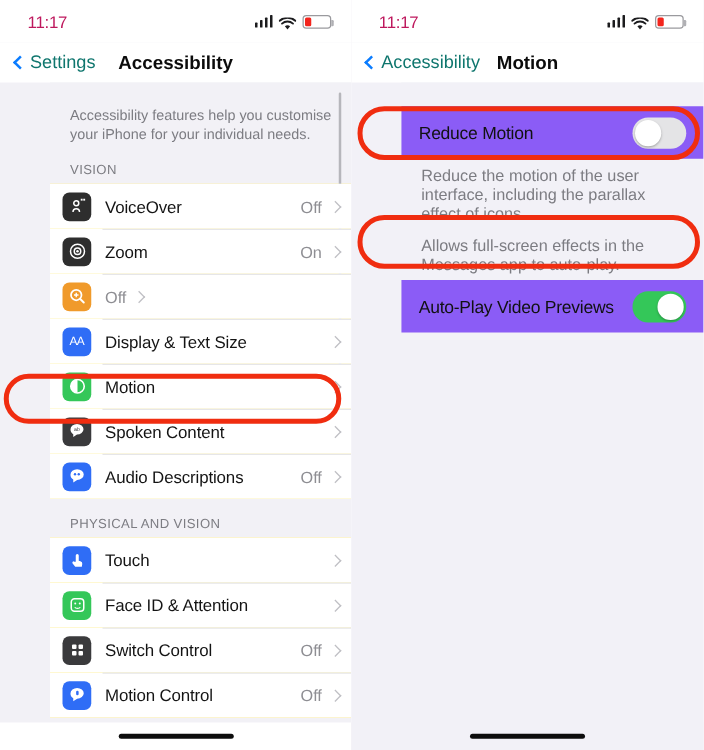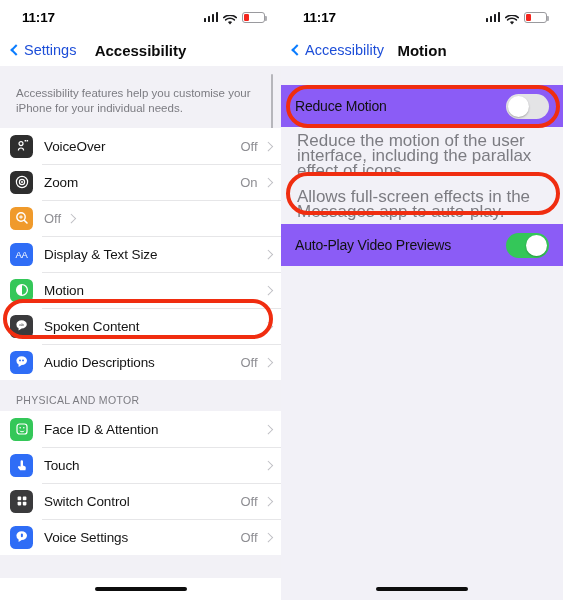--- a/index.html
+++ b/index.html
@@ -14,46 +14,46 @@
   .phone { position: relative; width: 281px; height: 600px; background: #f2f1f6; overflow: hidden; }
   .phone.right { width: 282px; background: #f2f1f7; }
   .phone-divider { position: absolute; left: 281px; top: 0; width: 1px; height: 600px; background: #ffffff; }
 
   
   .statusbar {
     height: 34px; background: #ffffff;
     display: flex; align-items: center; justify-content: space-between;
     padding: 0 16px 0 22px;
   }
-  .clock { font-size: 13.5px; font-weight: bold; color: #000000; letter-spacing: -0.2px; }
+  .clock { font-size: 13.5px; font-weight: normal; color: #be185d; letter-spacing: -0.2px; }
   .status-right { display: flex; align-items: center; gap: 5px; }
   .bars { display: flex; align-items: flex-end; gap: 1.5px; height: 10px; }
   .bars i { width: 2.5px; background: #1c1c1e; display: block; border-radius: 0.5px; }
   .bars i:nth-child(1) { height: 4px; }
   .bars i:nth-child(2) { height: 6px; }
   .bars i:nth-child(3) { height: 8px; }
   .bars i:nth-child(4) { height: 10px; }
   .wifi { position: relative; width: 14px; height: 11px; }
   .batt { width: 23px; height: 11px; border: 1.3px solid #9a9a9e; border-radius: 3px; position: relative; }
   .batt::after { content:""; position:absolute; right:-3.2px; top:3px; width:2px; height:5px; background:#b0b0b4; border-radius:0 1px 1px 0; }
   .batt .fill { position:absolute; left:1px; top:1px; bottom:1px; width:5px; background:#f3251d; border-radius:1.2px; }
 
   
   .navbar {
     height: 32px; background: #ffffff;
     display: flex; align-items: center; position: relative; padding: 0 10px;
   }
-  .back { display: flex; align-items: center; color: #1d4ed8; font-size: 14.5px; cursor: pointer; }
+  .back { display: flex; align-items: center; color: #0f766e; font-size: 14.5px; cursor: pointer; }
   .back .chev { width: 8px; height: 8px; border-left: 2px solid #0a7cff; border-bottom: 2px solid #0a7cff;
                 transform: rotate(45deg); margin-right: 4px; margin-left: 2px; }
   .nav-title { position: absolute; left: 0; right: 0; text-align: center;
                font-size: 15px; font-weight: bold; color: #0b0b0b; pointer-events: none; }
 
   
-  .scroll { position: relative; height: calc(600px - 66px); background: #f2f1f6; overflow: hidden; }
+  .scroll { position: relative; height: calc(600px - 66px); background: #f2f1f6; overflow: hidden; margin-left: 40px; }
   .scrollbar { position: absolute; right: 8px; top: 8px; width: 2.5px; height: 250px;
                background: #b6b6bb; border-radius: 2px; }
 
   .blurb { padding: 20px 16px 12px 16px; font-size: 11.5px; line-height: 15px; color: #7c7c82; }
   .group-header { padding: 2px 16px 5px 16px; font-size: 10.5px; color: #7c7c82; letter-spacing: 0.3px; }
 
   .list { background: #fde047; }
   .row { display: flex; align-items: center; height: 36px; padding-left: 10px; padding-right: 10px;
          position: relative; cursor: pointer; background: #ffffff; }
   .row + .row::before { content:""; position:absolute; left: 42px; right: 0; top: 0; height: 1px; background: #e6e6e8; }
@@ -67,21 +67,21 @@
   
   .srow { display: flex; align-items: center; height: 42px; padding: 0 14px 0 14px; background: #8b5cf6; position: relative; }
   .srow-label { flex: 1; font-size: 14px; color: #111; letter-spacing: -0.2px; }
   .switch { width: 43px; height: 25px; border-radius: 13px; position: relative; flex: 0 0 43px; cursor: pointer; }
   .switch .knob { position: absolute; top: 2px; width: 21px; height: 21px; border-radius: 50%; background: #fff;
                   box-shadow: 0 1px 2px rgba(0,0,0,0.28); }
   .switch.on { background: #34c759; }
   .switch.on .knob { right: 2px; }
   .switch.off { background: #e4e4e6; }
   .switch.off .knob { left: 2px; }
-  .footnote { padding: 6px 16px 5px 16px; font-size: 17px; line-height: 15px; color: #7c7c82; }
+  .footnote { padding: 6px 16px 5px 16px; font-size: 13px; line-height: 15px; color: #7c7c82; }
   .spacer-block { height: 12px; }
 
   
   .oval { position: absolute; border: 4px solid #f02d10; border-radius: 999px; pointer-events: none; z-index: 40; }
 
   
   .home-bar { position: absolute; bottom: 9px; left: 50%; transform: translateX(-50%);
               width: 92px; height: 4.5px; background: #0d0d0d; border-radius: 3px; z-index: 30; }
   .bottom-white { position: absolute; bottom: 0; left: 0; right: 0; height: 22px; background: #ffffff; z-index: 20; }
   .bottom-gray { position: absolute; bottom: 0; left: 0; right: 0; height: 22px; background: #f2f1f7; z-index: 20; }
@@ -121,20 +121,21 @@
         <span>Settings</span>
       </div>
       <div class="nav-title">Accessibility</div>
     </div>
 
     <div class="scroll">
       <div class="scrollbar"></div>
 
       <div class="blurb">Accessibility features help you customise your iPhone for your individual needs.</div>
 
+      <div class="group-header">VISION</div>
       <div class="list">
 
         <div class="row">
           <div class="icon" style="background:#2e2e2e;">
             <svg width="16" height="16" viewBox="0 0 16 16">
                 <circle cx="7" cy="5.6" r="2" fill="none" stroke="#fff" stroke-width="1.2"></circle>
                 <path d="M4.4 12.6 a2.6 2.6 0 0 1 5.2 0" fill="none" stroke="#fff" stroke-width="1.2"></path>
                 <rect x="10.6" y="2" width="1.5" height="1.5" fill="#fff"></rect>
                 <rect x="12.6" y="2" width="1.5" height="1.5" fill="#fff"></rect>
               </svg>
@@ -211,70 +212,70 @@
                 <circle cx="9" cy="6.4" r="0.95" fill="#2f6df6"></circle>
               </svg>
           </div>
           <div class="row-label">Audio Descriptions</div>
           <div class="row-value">Off</div>
           <div class="disclosure"></div>
         </div>
       </div>
 
       <div class="spacer-block"></div>
-      <div class="group-header">PHYSICAL AND MOTOR</div>
+      <div class="group-header">PHYSICAL AND VISION</div>
       <div class="list">
+
+        <div class="row">
+          <div class="icon" style="background:#2f6df6;">
+            <svg width="16" height="16" viewBox="0 0 16 16">
+                <path d="M6.6 9.4 V4.4 a1.2 1.2 0 0 1 2.4 0 v4.2 l1.3 .3 a2 2 0 0 1 1.5 2.3 l-.35 2.1 H6.2 l-2.1-2.6 a1 1 0 0 1 1.4-1.4 z" fill="#fff"></path>
+              </svg>
+          </div>
+          <div class="row-label">Touch</div>
+          <div class="row-value"></div>
+          <div class="disclosure"></div>
+        </div>
 
         <div class="row">
           <div class="icon" style="background:#34c759;">
             <svg width="16" height="16" viewBox="0 0 16 16">
                 <rect x="3" y="3" width="10" height="10" rx="2.6" fill="none" stroke="#fff" stroke-width="1.2"></rect>
                 <circle cx="6.2" cy="6.8" r="0.8" fill="#fff"></circle>
                 <circle cx="9.8" cy="6.8" r="0.8" fill="#fff"></circle>
                 <path d="M5.8 9.8 a2.4 1.6 0 0 0 4.4 0" fill="none" stroke="#fff" stroke-width="1"></path>
               </svg>
           </div>
           <div class="row-label">Face ID &amp; Attention</div>
           <div class="row-value"></div>
           <div class="disclosure"></div>
         </div>
 
         <div class="row">
-          <div class="icon" style="background:#2f6df6;">
-            <svg width="16" height="16" viewBox="0 0 16 16">
-                <path d="M6.6 9.4 V4.4 a1.2 1.2 0 0 1 2.4 0 v4.2 l1.3 .3 a2 2 0 0 1 1.5 2.3 l-.35 2.1 H6.2 l-2.1-2.6 a1 1 0 0 1 1.4-1.4 z" fill="#fff"></path>
-              </svg>
-          </div>
-          <div class="row-label">Touch</div>
-          <div class="row-value"></div>
-          <div class="disclosure"></div>
-        </div>
-
-        <div class="row">
           <div class="icon" style="background:#3a3a3c;">
             <svg width="16" height="16" viewBox="0 0 16 16">
                 <rect x="3.6" y="3.6" width="3.6" height="3.6" rx="0.8" fill="#fff"></rect>
                 <rect x="8.8" y="3.6" width="3.6" height="3.6" rx="0.8" fill="#fff"></rect>
                 <rect x="3.6" y="8.8" width="3.6" height="3.6" rx="0.8" fill="#fff"></rect>
                 <rect x="8.8" y="8.8" width="3.6" height="3.6" rx="0.8" fill="#fff"></rect>
               </svg>
           </div>
           <div class="row-label">Switch Control</div>
           <div class="row-value">Off</div>
           <div class="disclosure"></div>
         </div>
 
         <div class="row">
           <div class="icon" style="background:#2f6df6;">
             <svg width="16" height="16" viewBox="0 0 16 16">
                 <path d="M2.4 6.6 a5.3 4.3 0 1 1 5.3 4.3 l-3.1 2.1 v-2.4 a4.3 4.3 0 0 1 -2.2 -4 z" fill="#fff"></path>
                 <rect x="6.9" y="4.6" width="2" height="3.6" rx="1" fill="#2f6df6"></rect>
               </svg>
           </div>
-          <div class="row-label">Voice Settings</div>
+          <div class="row-label">Motion Control</div>
           <div class="row-value">Off</div>
           <div class="disclosure"></div>
         </div>
       </div>
     </div>
 
     <div class="bottom-white"></div>
     <div class="home-bar"></div>
 
     <div class="oval" style="left:3px; top:299px; width:270px; height:40px;"></div>

